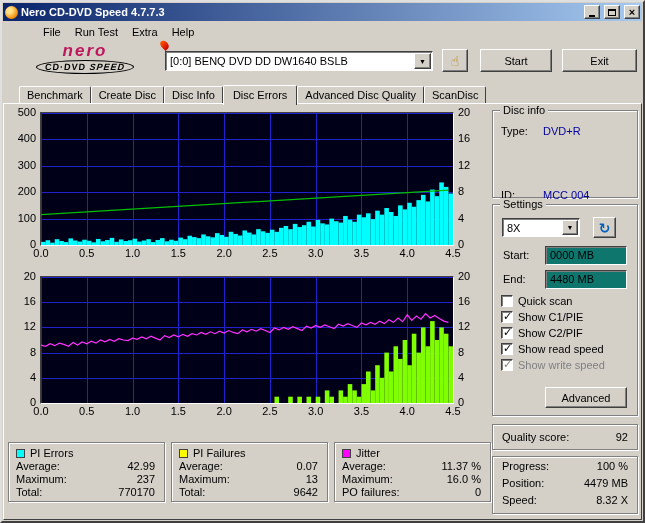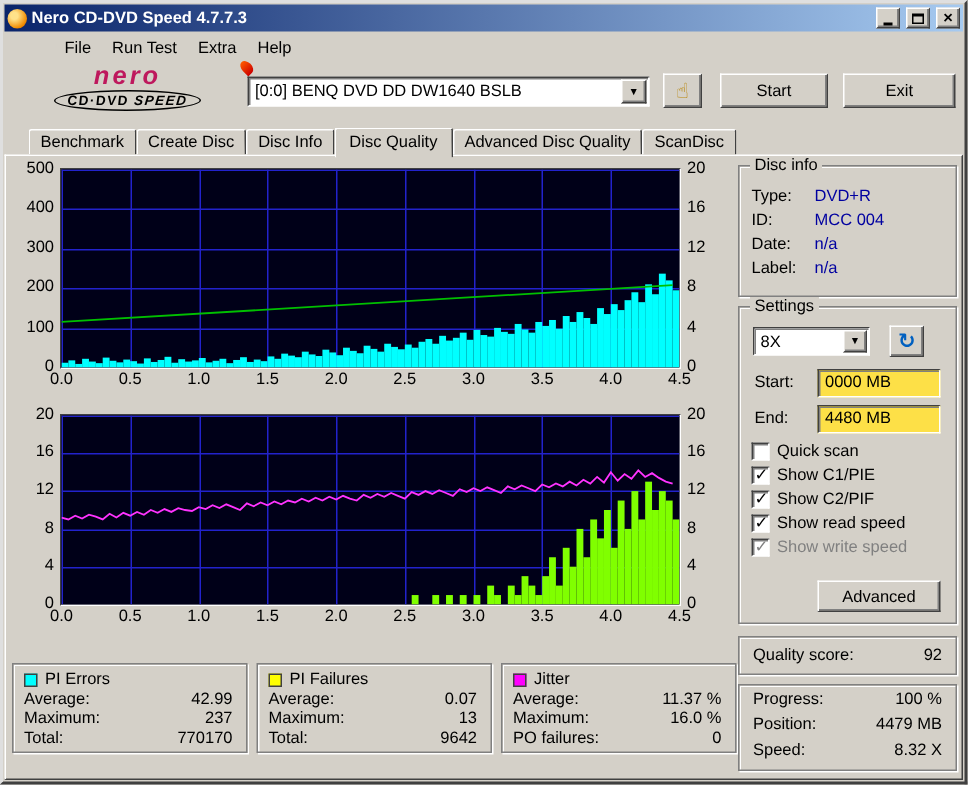--- a/index.html
+++ b/index.html
@@ -62,36 +62,36 @@
   .xl{position:relative;grid-column:2;font-size:11px;}
   .xl span{position:absolute;top:1px;width:26px;text-align:center;}
   
   .gbox{position:absolute;border:1px solid #808080;box-shadow:1px 1px 0 #fff,inset 1px 1px 0 #fff;background:#d4d0c8;}
   .gbox .gtitle{position:absolute;top:-7px;left:7px;background:#d4d0c8;padding:0 3px;}
   
   #disc-info{left:488px;top:6px;width:146px;height:88px;}
   #settings-box{left:488px;top:100px;width:146px;height:212px;}
   #quality-box{left:488px;top:320px;width:146px;height:26px;}
   #progress-box{left:488px;top:352px;width:146px;height:58px;}
-  .irow{display:flex;padding:2px 8px;}
+  .irow{display:flex;padding:2px 8px;margin-top:48px;}
   .irow .ilabel{width:42px;flex:none;}
   .irow .ivalue{color:#0000a0;}
   #disc-info .irow:first-of-type{margin-top:12px;}
   .prow{display:flex;padding:3px 9px 2px;}
   .prow .pvalue{margin-left:auto;}
   #quality-box .prow{padding-top:6px;}
   
   .speed-combo{position:absolute;left:9px;top:13px;width:78px;height:19px;background:#fff;
     border:1px solid;border-color:#404040 #fff #fff #404040;box-shadow:inset 1px 1px 0 #808080;display:flex;align-items:center;}
   .speed-combo .combo-text{flex:1;padding-left:4px;}
   .speed-combo .combo-arrow{width:16px;height:15px;margin:1px;background:#d4d0c8;border:1px solid;border-color:#fff #404040 #404040 #fff;
     box-shadow:inset -1px -1px 0 #808080;display:flex;align-items:center;justify-content:center;font-size:7px;flex:none;}
   .refresh-btn{position:absolute;left:100px;top:12px;width:23px;height:21px;font-size:14px;font-weight:bold;color:#0060c0;}
   .frow-label{position:absolute;left:10px;}
-  .field{position:absolute;height:19px;background:#fde047;border:1px solid;border-color:#404040 #fff #fff #404040;
+  .field{position:absolute;height:19px;background:#0f766e;border:1px solid;border-color:#404040 #fff #fff #404040;
     box-shadow:inset 1px 1px 0 #808080;padding:2px 0 0 4px;}
   #start-label{top:44px;} #start-field{left:52px;top:41px;width:82px;}
   #end-label{top:68px;text-align:right;}   #end-field{left:52px;top:65px;width:82px;}
   .chk-list{position:absolute;left:8px;top:88px;right:4px;}
   .chk{display:flex;align-items:center;height:15px;margin-bottom:1px;}
   .chk-box{width:12px;height:12px;background:#fff;border:1px solid;border-color:#404040 #fff #fff #404040;
     box-shadow:inset 1px 1px 0 #808080;margin-right:5px;flex:none;position:relative;}
   .chk.checked .chk-box::after{content:"✓";position:absolute;left:1px;top:-2px;font-size:11px;font-weight:bold;color:#000;}
   .chk.disabled .chk-box::after{color:#808080;}
   .chk.disabled .chk-label{color:#808080;}
@@ -144,21 +144,21 @@
         <span>☝</span>
       </div>
     <div class="btn start-btn">Start</div>
     <div class="btn exit-btn">Exit</div>
   </div>
 
   <div class="tabstrip">
     <span class="tab">Benchmark</span>
     <span class="tab">Create Disc</span>
     <span class="tab">Disc Info</span>
-    <span class="tab active">Disc Quality</span>
+    <span class="tab active">Disc Errors</span>
     <span class="tab">Advanced Disc Quality</span>
     <span class="tab">ScanDisc</span>
   </div>
 
   <div class="page">
 
     <div class="chart" id="chart-0">
       <div class="yl">
           <span style="top: 126px;">0</span>
           <span style="top: 99.6px;">100</span>

